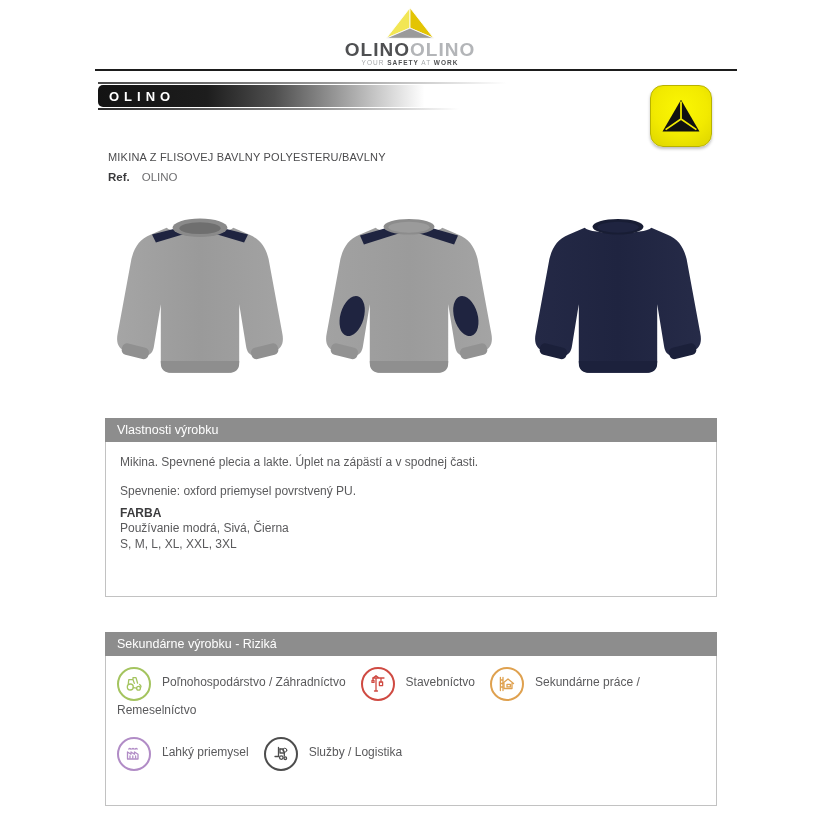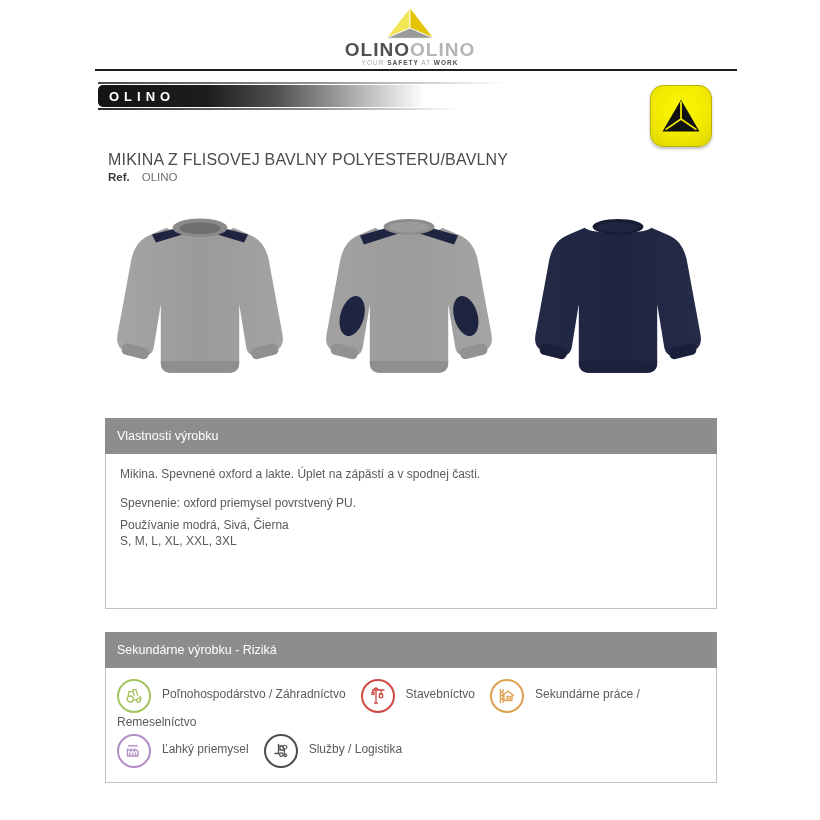--- a/index.html
+++ b/index.html
@@ -28,45 +28,45 @@
   .banner-line-bottom { margin-top:1px; width:380px; height:2px;
     background:linear-gradient(to right,#2a2a2a 0%,#8a8a8a 55%,rgba(255,255,255,0) 95%); }
 
   
   .app-icon { position:absolute; left:650px; top:85px; width:62px; height:62px; border-radius:13px;
     background:radial-gradient(circle at 50% 38%, #fbf703 0%, #f2ea00 55%, #dcd400 100%);
     border:1px solid #b8b200; box-shadow:0 2px 3px rgba(0,0,0,0.25);
     display:flex; align-items:center; justify-content:center; }
 
   
-  .product-title { position:absolute; left:108px; top:151px; font-size:16px; color:#4b4b4d; letter-spacing:0.2px; }
+  .product-title { position:absolute; left:108px; top:151px; font-size:11px; color:#4b4b4d; letter-spacing:0.2px; }
   .ref-line { position:absolute; left:108px; top:171px; font-size:11.5px; color:#6e6e70; }
   .ref-line b { color:#3a3a3c; margin-right:12px; }
 
   
   .images-row { position:absolute; left:100px; top:190px; width:618px; height:198px;
     display:flex; justify-content:space-between; align-items:center; }
   .img-box { width:200px; height:195px; display:flex; align-items:center; justify-content:center; }
 
   
   .section { position:absolute; left:105px; width:612px; }
-  .section-header { height:36px; background:#8d8d8d; color:#fff; font-size:12.5px;
+  .section-header { height:24px; background:#8d8d8d; color:#fff; font-size:12.5px;
     display:flex; align-items:center; padding-left:12px; }
   .section-body { background:#fff; border:1px solid #c2c2c2; border-top:none; }
 
   .sec-props { top:418px; }
   .sec-props .section-body { height:155px; padding:13px 14px; font-size:12px; color:#5a5a5c; line-height:15px; }
   .p-desc { margin-bottom:14px; }
   .p-material { margin-bottom:7px; }
   .p-label { font-weight:bold; color:#3c3c3e; margin-top:7px; }
   .p-value { margin-bottom:1px; }
 
   .sec-usage { top:632px; }
-  .sec-usage .section-body { height:115px; padding:11px 18px 0 11px; font-size:12px; color:#5a5a5c; line-height:18px; }
-  .risk-group2 { margin-top:3px; }
+  .sec-usage .section-body { height:150px; padding:11px 18px 0 11px; font-size:12px; color:#5a5a5c; line-height:18px; }
+  .risk-group2 { margin-top:18px; }
   .risk-icon { display:inline-flex; width:34px; height:34px; border-radius:50%; border:2px solid;
     align-items:center; justify-content:center; vertical-align:-8px; margin-right:11px; }
   .risk-label { margin-right:15px; }
   .c-green  { border-color:#a4c45f; color:#a4c45f; }
   .c-red    { border-color:#cf4a42; color:#cf4a42; }
   .c-orange { border-color:#dfa14f; color:#dfa14f; }
   .c-purple { border-color:#b18cc6; color:#b18cc6; }
   .c-gray   { border-color:#4d4d4d; color:#4d4d4d; }
   .risk-icon svg { display:block; }
 </style>
@@ -176,22 +176,23 @@
       </svg>
     </div>
 
   </div>
 
   <div class="section sec-props">
     <div class="section-header">
       <span>Vlastnosti výrobku</span>
     </div>
     <div class="section-body">
-      <div class="p-desc">Mikina. Spevnené oxford a lakte. Úplet na zápästí a v spodnej časti.</div>
+      <div class="p-desc">Mikina. Spevnené plecia a lakte. Úplet na zápästí a v spodnej časti.</div>
       <div class="p-material">Spevnenie: oxford priemysel povrstvený PU.</div>
+      <div class="p-label">FARBA</div>
       <div class="p-value">Používanie modrá, Sivá, Čierna</div>
       <div class="p-value">S, M, L, XL, XXL, 3XL</div>
     </div>
   </div>
 
   <div class="section sec-usage">
     <div class="section-header">
       <span>Sekundárne výrobku - Riziká</span>
     </div>
     <div class="section-body">

